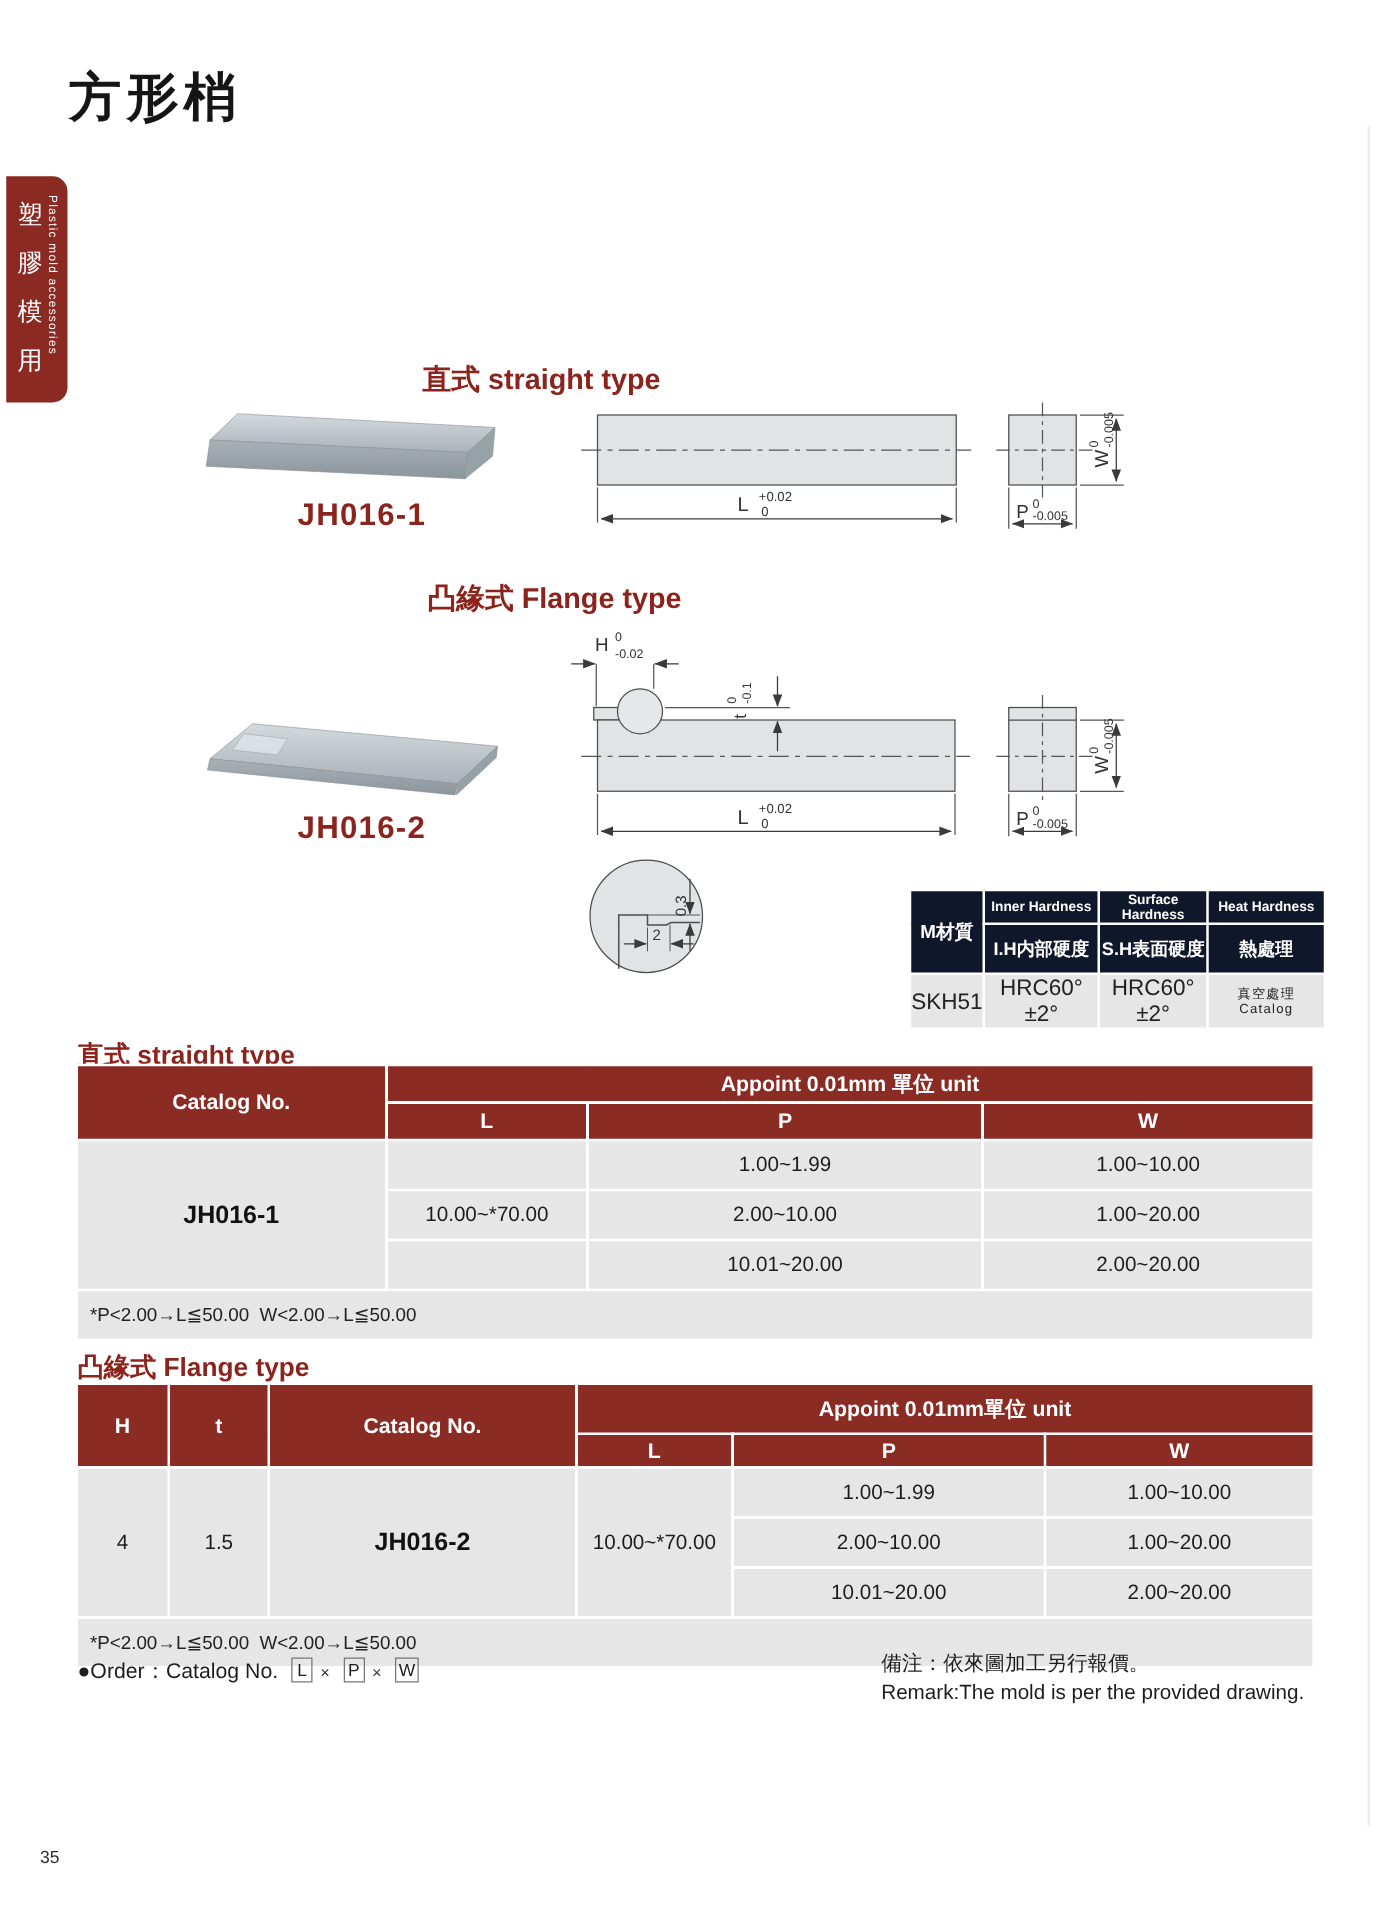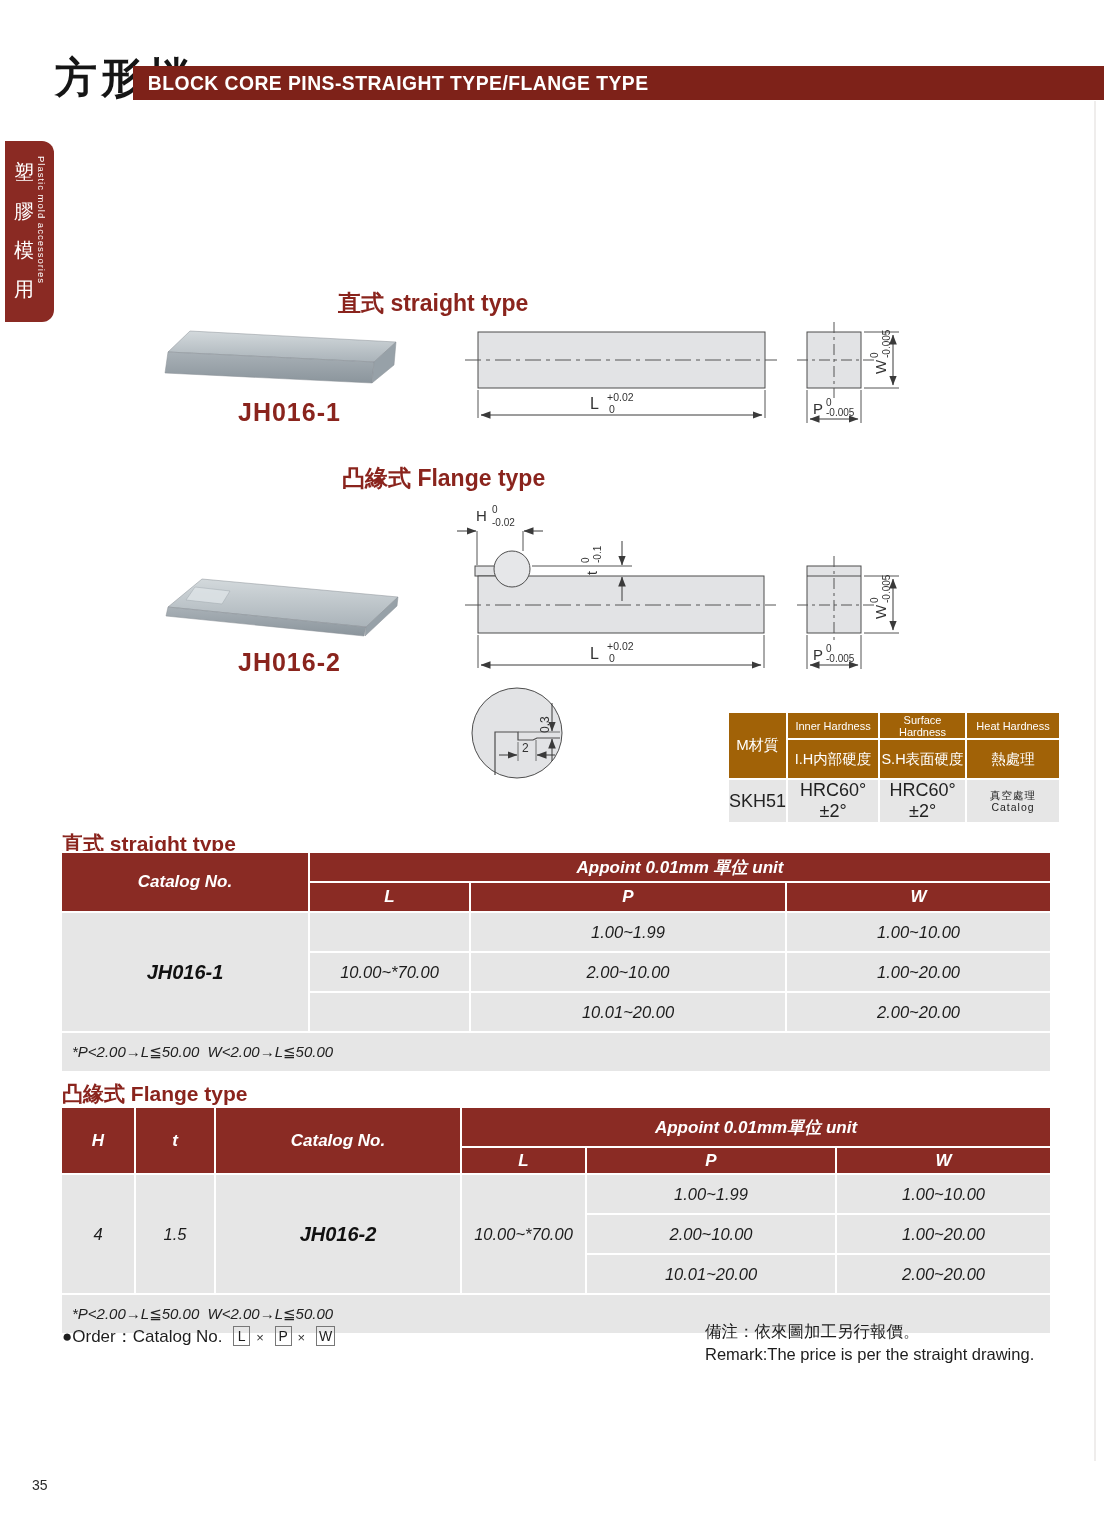--- a/index.html
+++ b/index.html
@@ -20,52 +20,49 @@
   
   .sec-title { position:absolute; font-size:23px; font-weight:bold; color:#8a241d; white-space:nowrap; }
   .model { position:absolute; font-size:25px; font-weight:bold; color:#8a241d; letter-spacing:1px; white-space:nowrap; }
   .tbl-title { position:absolute; font-size:21px; font-weight:bold; color:#8a241d; white-space:nowrap; }
 
   
   .drw { position:absolute; }
   svg text { fill:#333; font-family:"Liberation Sans","DejaVu Sans",sans-serif; }
 
   
-  table.spec { border-collapse:collapse; table-layout:fixed;font-style:italic; }
+  table.spec { border-collapse:collapse; table-layout:fixed; }
   table.spec th, table.spec td { border:2px solid #fff; text-align:center; vertical-align:middle; overflow:hidden; }
   table.spec th { background:#8a2b24; color:#fff; font-weight:bold; font-size:17px; }
   table.spec td { background:#e6e6e6; color:#1c1c1c; font-size:16.5px; }
   table.spec td.cat { font-size:20px; font-weight:bold; color:#111; }
   table.spec td.foot { text-align:left; padding-left:10px; font-size:15px; color:#222; white-space:pre-wrap; }
   tr.h30 { height:30px; } tr.h28 { height:40px; } tr.h27 { height:27px; } tr.h29 { height:29px; } tr.h40 { height:40px; }
 
   table.hard { border-collapse:collapse; table-layout:fixed; }
   table.hard th, table.hard td { border:2px solid #fff; text-align:center; vertical-align:middle; }
-  table.hard th { background:#a16207; color:#fff; font-weight:normal; }
+  table.hard th { background:#0f172a; color:#fff; font-weight:bold; }
   table.hard td { background:#e6e6e6; color:#222; }
   .hen { font-size:11px; } .hcn { font-size:14.5px; } .hmat { font-size:15px; }
   .hval { font-size:18px; } .hvac { font-size:10.5px; line-height:12px; letter-spacing:1px; }
 
   
   .order-line { position:absolute; left:62px; top:1325px; font-size:17px; color:#1d1d1d; }
   .obox { display:inline-block; min-width:17px; border:1.5px solid #777; text-align:center; font-size:14px; padding:0 2px; margin:0 6px; line-height:18px; vertical-align:1px; }
   .otimes { font-size:13px; color:#333; }
   .remark { position:absolute; left:685px; top:1320px; font-size:16.5px; color:#1d1d1d; line-height:23px;margin-left:20px; }
   .pagenum { position:absolute; left:32px; top:1477px; font-size:14px; color:#2a2a2a; }
   .edge-line { position:absolute; left:1094px; top:101px; width:2px; height:1360px; background:#efedec; }
 </style>
 </head>
 <body>
 
 <div id="canvas">
 
   <div class="cjk-title">方形梢</div>
-  <div class="banner">
-    <span>BLOCK CORE PINS-STRAIGHT TYPE/FLANGE TYPE</span>
-  </div>
 
   <div class="side-tab">
     <div class="cjk-col">
       <div>塑</div>
       <div>膠</div>
       <div>模</div>
       <div>用</div>
     </div>
     <div class="en-col">Plastic mold accessories</div>
   </div>
@@ -328,18 +325,18 @@
   </div>
 
   <div class="order-line">
     <span>●</span><span>Order：Catalog No.</span>
     <span class="obox">L</span><span class="otimes">×</span>
     <span class="obox">P</span><span class="otimes">×</span>
     <span class="obox">W</span>
   </div>
   <div class="remark">
     <div>備注：依來圖加工另行報價。</div>
-    <div>Remark:The price is per the straight drawing.</div>
+    <div>Remark:The mold is per the provided drawing.</div>
   </div>
 
   <div class="edge-line"></div>
   <div class="pagenum">35</div>
 </div>
 
 </body></html>

